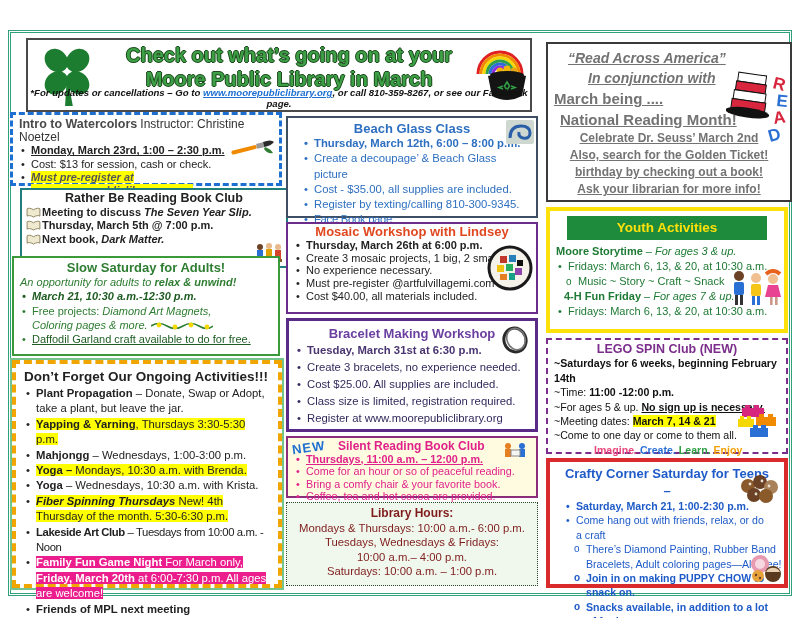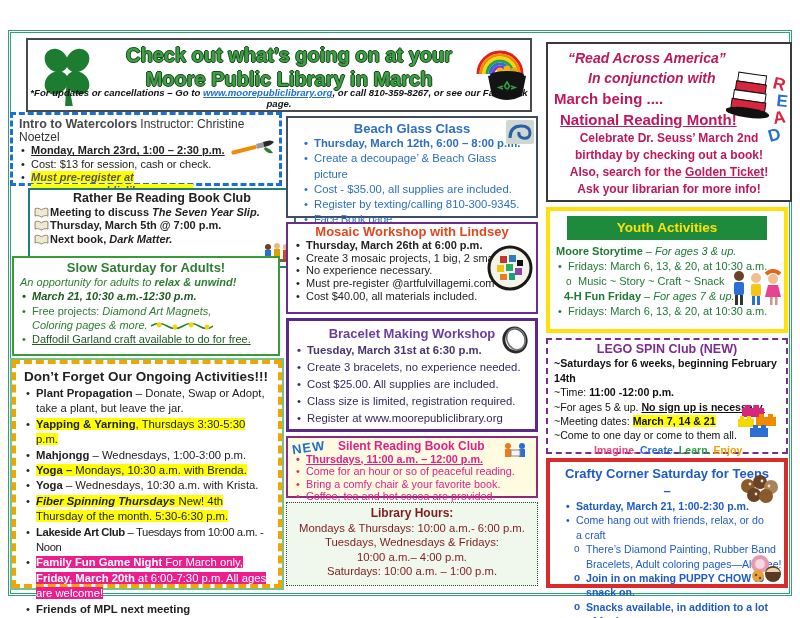--- a/index.html
+++ b/index.html
@@ -21,21 +21,21 @@
   .hdr-title{margin-left:78px;margin-right:58px;text-align:center;font-weight:bold;
     font-size:20px;line-height:24px;color:#3da047;padding-top:3px;
     text-shadow:-1px 0 #1b4a1b,1px 0 #1b4a1b,0 -1px #1b4a1b,0 1px #1b4a1b;}
   .hdr-note{position:absolute;left:0;right:0;bottom:1px;text-align:center;
     font-size:9.6px;font-style:italic;font-weight:bold;color:#111;}
   .hdr-note a{color:#1d6fd1;}
   
   .bx-wc{left:10px;top:112px;width:272px;height:74px;border:3px dashed #1d6fd1;padding:3px 6px;}
   .bx-wc .ln{line-height:13.2px;}
   .wc-t{font-size:12.5px;color:#4a4a4a;}
-  .bx-bc{left:28px;top:188px;width:268px;height:80px;border:2px solid #1f7d7d;padding:2px 6px;}
+  .bx-bc{left:20px;top:188px;width:268px;height:80px;border:2px solid #1f7d7d;padding:2px 6px;}
   .bx-ss{left:12px;top:256px;width:268px;height:100px;border:2px solid #3a9a3a;padding:3px 6px;}
   .bx-ss .ln{color:#2e7d32;line-height:14.2px;font-size:11px;}
   .bx-og{left:12px;top:360px;width:270px;height:228px;border:4px dashed #f0a500;
          box-shadow:0 0 0 2px #74c48e;padding:4px 8px;}
   .bx-og .ln{line-height:15.4px;font-size:11.3px;}
   .phl{background:#ec1e8e;color:#fff;}
   
   .bx-bg{left:286px;top:116px;width:252px;height:102px;border:2px solid #3f4f63;padding:3px 14px;}
   .bx-bg .ln{color:#2d6fc0;line-height:15.2px;font-size:11.3px;}
   .bx-mo{left:286px;top:222px;width:252px;height:92px;border:2px solid #6b2d8b;padding:2px 6px;}
@@ -43,21 +43,21 @@
   .bx-br{left:286px;top:318px;width:252px;height:114px;border:3px solid #5b2a86;padding:4px 6px;}
   .bx-br .ln{line-height:17px;font-size:11.3px;color:#33295c;}
   .bx-sr{left:286px;top:436px;width:252px;height:62px;border:2px solid #8b2d7b;
          background:#fffbe0;padding:2px 6px;}
   .bx-sr .ln{color:#e0218a;line-height:12.6px;font-size:10.8px;}
   .bx-lh{left:286px;top:502px;width:252px;height:84px;border:1px dotted #2a4a2a;
          background:#f0f7ec;box-shadow:0 0 0 2px #f0f7ec inset;padding:3px 6px;}
   .bx-lh .ln{line-height:14.6px;font-size:11.3px;color:#7f1d1d;}
   
   .bx-ra{left:546px;top:42px;width:246px;height:160px;border:2px solid #3a3a3a;padding:4px 6px;}
-  .bx-ra .ln{color:#be185d;font-weight:bold;}
+  .bx-ra .ln{color:#737373;font-weight:bold;text-decoration:underline;}
   .bx-ya{left:546px;top:207px;width:242px;height:126px;border:4px solid #ffe10a;padding:2px 6px;}
   .bx-ya .ln{color:#1e7a34;line-height:15px;font-size:11px;}
   .ya-banner{margin:3px auto 4px;width:200px;background:#1e8a3c;color:#ffe10a;
      text-align:center;font-weight:bold;font-size:13.5px;line-height:24px;}
   .bx-lg{left:546px;top:338px;width:242px;height:116px;border:2px dashed #7b2d8b;padding:2px 6px;}
   .bx-lg .ln{line-height:14.4px;font-size:10.6px;color:#111;}
   .bx-cc{left:546px;top:458px;width:242px;height:130px;border:4px solid #d92b2b;padding:3px 14px;}
   .bx-cc .ln{color:#1e5bc8;line-height:14.4px;font-size:10.6px;}
   
   .abs{position:absolute;}
@@ -250,22 +250,22 @@
     <div class="ln ctr">10:00 a.m.– 4:00 p.m.</div>
     <div class="ln ctr">Saturdays: 10:00 a.m. – 1:00 p.m.</div>
   </div>
 
   <div class="box bx-ra">
     <div class="ln it" style="font-size:14px;line-height:20px;padding-left:14px;">“Read Across America”</div>
     <div class="ln it" style="font-size:14px;line-height:20px;padding-left:34px;">In conjunction with</div>
     <div class="ln" style="font-size:15px;line-height:21px;">March being ....</div>
     <div class="ln und" style="font-size:15px;line-height:21px;padding-left:6px;">National Reading Month!</div>
     <div class="ln ctr" style="font-size:12px;line-height:17px;">Celebrate Dr. Seuss’ March 2nd</div>
+    <div class="ln ctr" style="font-size:12px;line-height:17px;"><span>Also, search for the </span><span class="und">Golden Ticket</span><span>!</span></div>
     <div class="ln ctr" style="font-size:12px;line-height:17px;">birthday by checking out a book!</div>
-    <div class="ln ctr" style="font-size:12px;line-height:17px;"><span>Also, search for the </span><span class="und">Golden Ticket</span><span>!</span></div>
     <div class="ln ctr" style="font-size:12px;line-height:17px;">Ask your librarian for more info!</div>
     <svg class="abs" style="right:0px;top:24px;" width="64" height="80" viewBox="0 0 64 80">
       <g transform="rotate(8 24 40)">
         <rect x="8" y="6" width="28" height="9" fill="#fff" stroke="#111"></rect>
         <rect x="7" y="15" width="30" height="9" fill="#d7263d" stroke="#111"></rect>
         <rect x="6" y="24" width="32" height="9" fill="#fff" stroke="#111"></rect>
         <rect x="5" y="33" width="34" height="9" fill="#d7263d" stroke="#111"></rect>
         <ellipse cx="22" cy="45" rx="22" ry="5" fill="#111"></ellipse>
       </g>
       <text x="46" y="20" font-size="17" font-weight="bold" fill="#d7263d" transform="rotate(14 46 20)">R</text>

